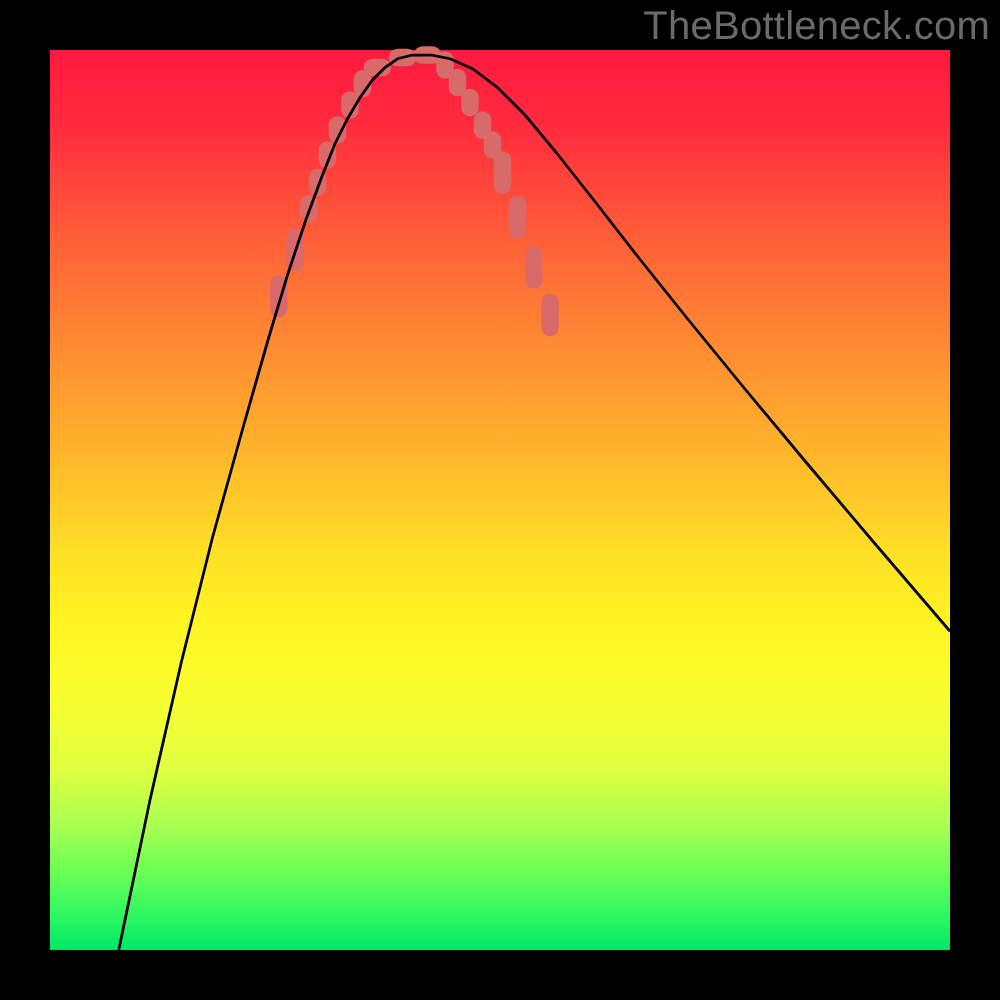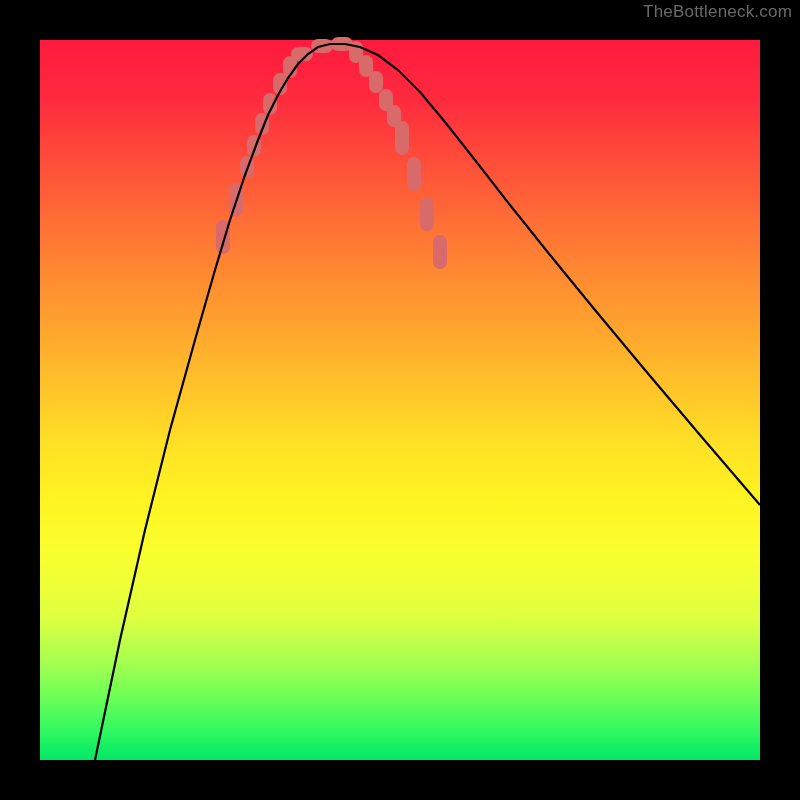--- a/index.html
+++ b/index.html
@@ -50,21 +50,21 @@
     top: 0;
     width: 720px;
     height: 720px;
     overflow: visible;
   }
   .watermark {
     position: absolute;
     top: 2px;
     right: 8px;
     color: #6a6a6a;
-    font-size: 17px;
+    font-size: 32px;
     font-weight: 400;
     letter-spacing: 0.2px;
     user-select: none;
   }
 </style>
 </head>
 <body>
 
 <div class="frame">
   <div class="watermark">TheBottleneck.com</div>

